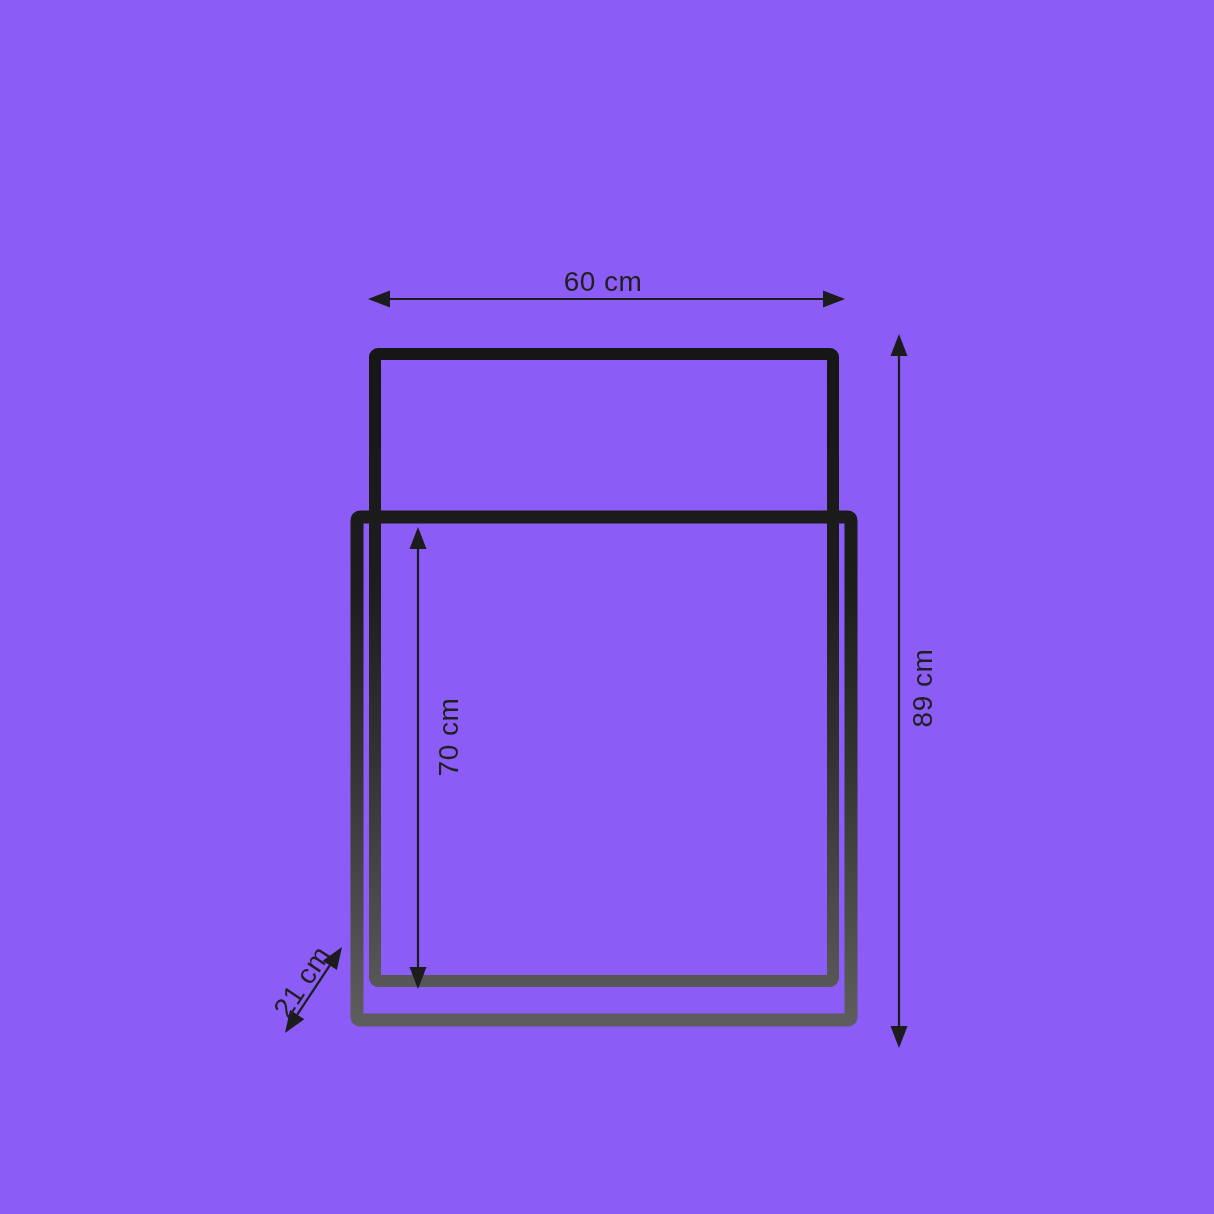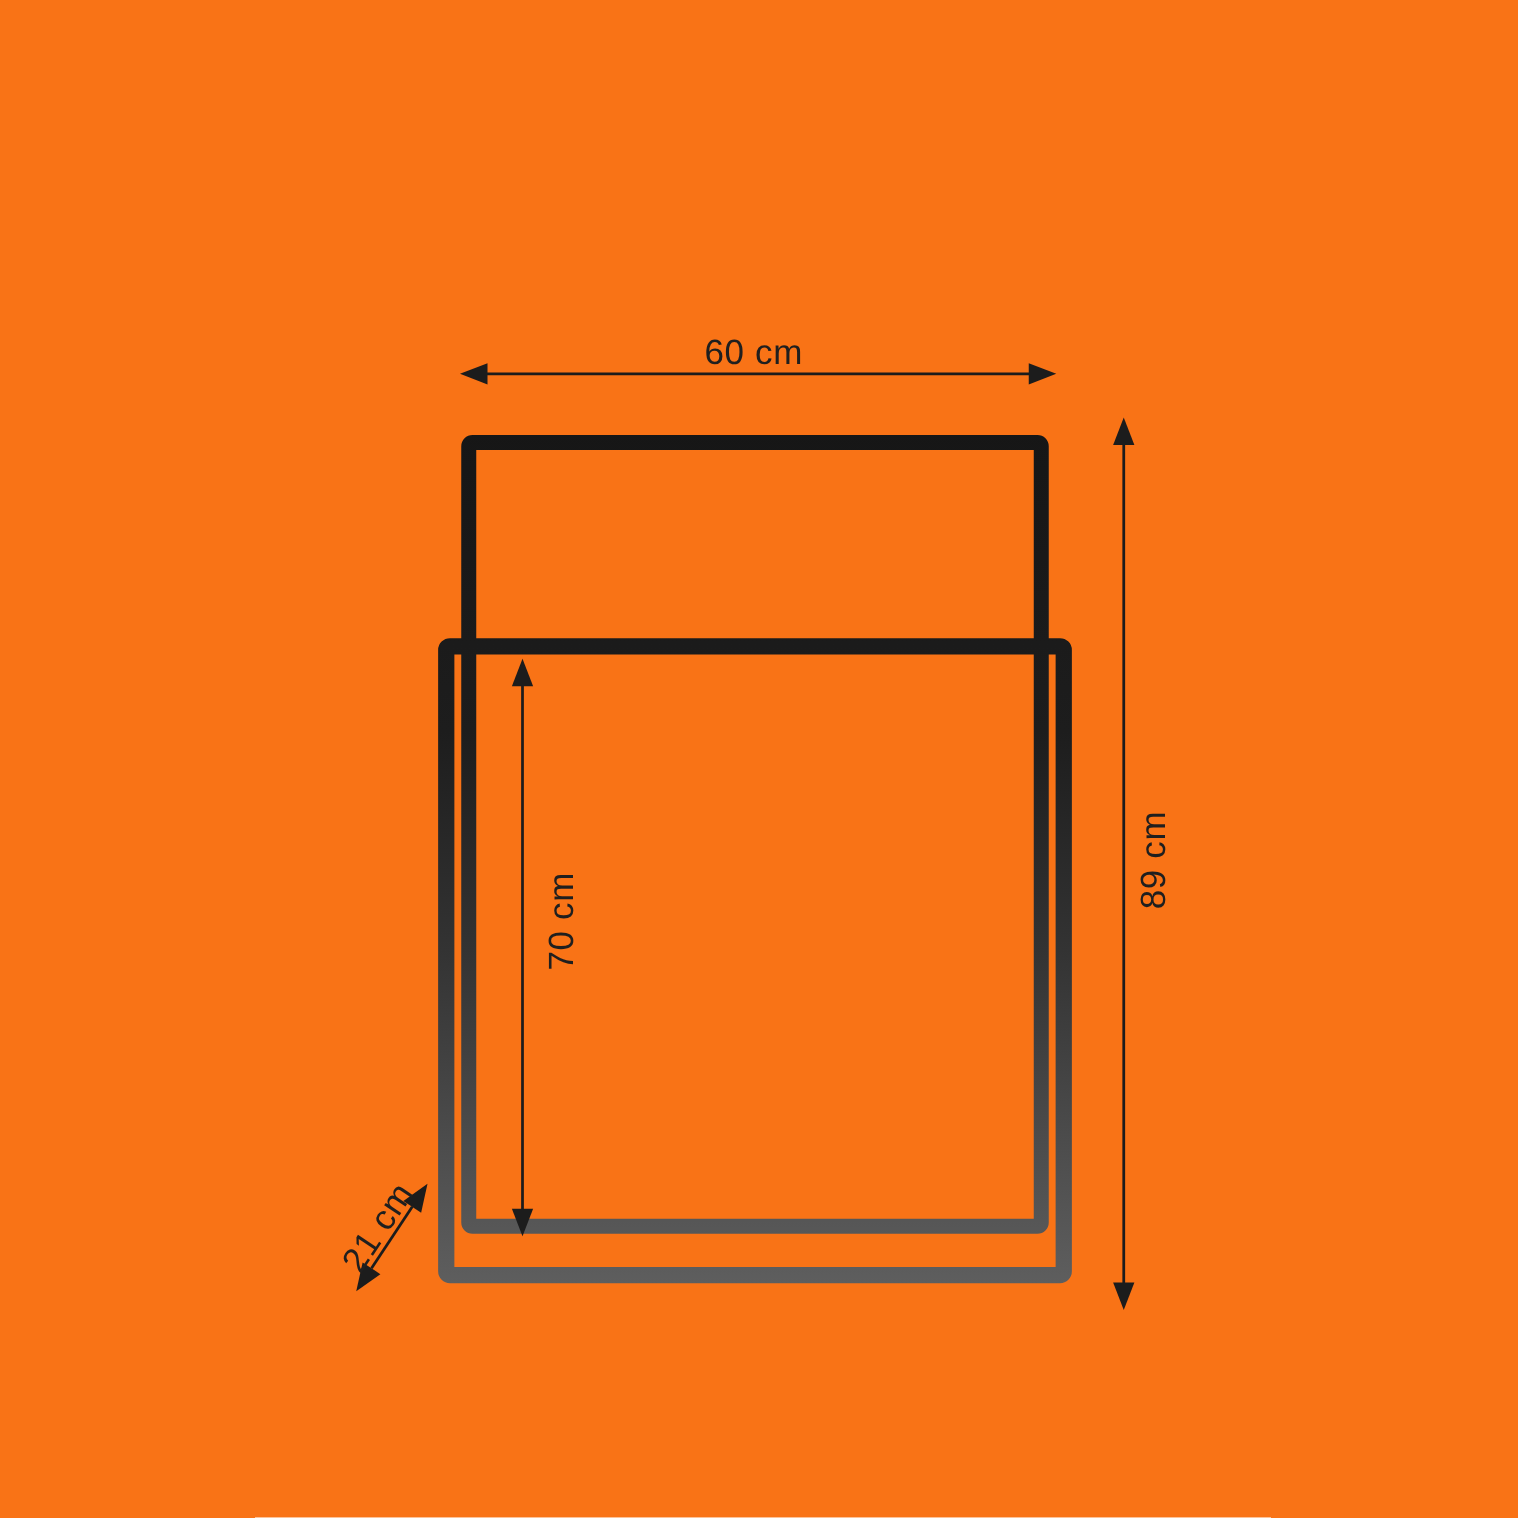--- a/index.html
+++ b/index.html
@@ -5,21 +5,21 @@
   html, body {
     margin: 0;
     padding: 0;
     background: #ffffff;
     font-family: "Liberation Sans", sans-serif;
   }
   .canvas {
     position: relative;
     width: 1214px;
     height: 1214px;
-    background: #f97316;
+    background: #8b5cf6;
     overflow: hidden;
   }
   .canvas svg {
     position: absolute;
     left: 0;
     top: 0;
   }
   .dim-label {
     font-family: "Liberation Sans", sans-serif;
     font-size: 28px;

